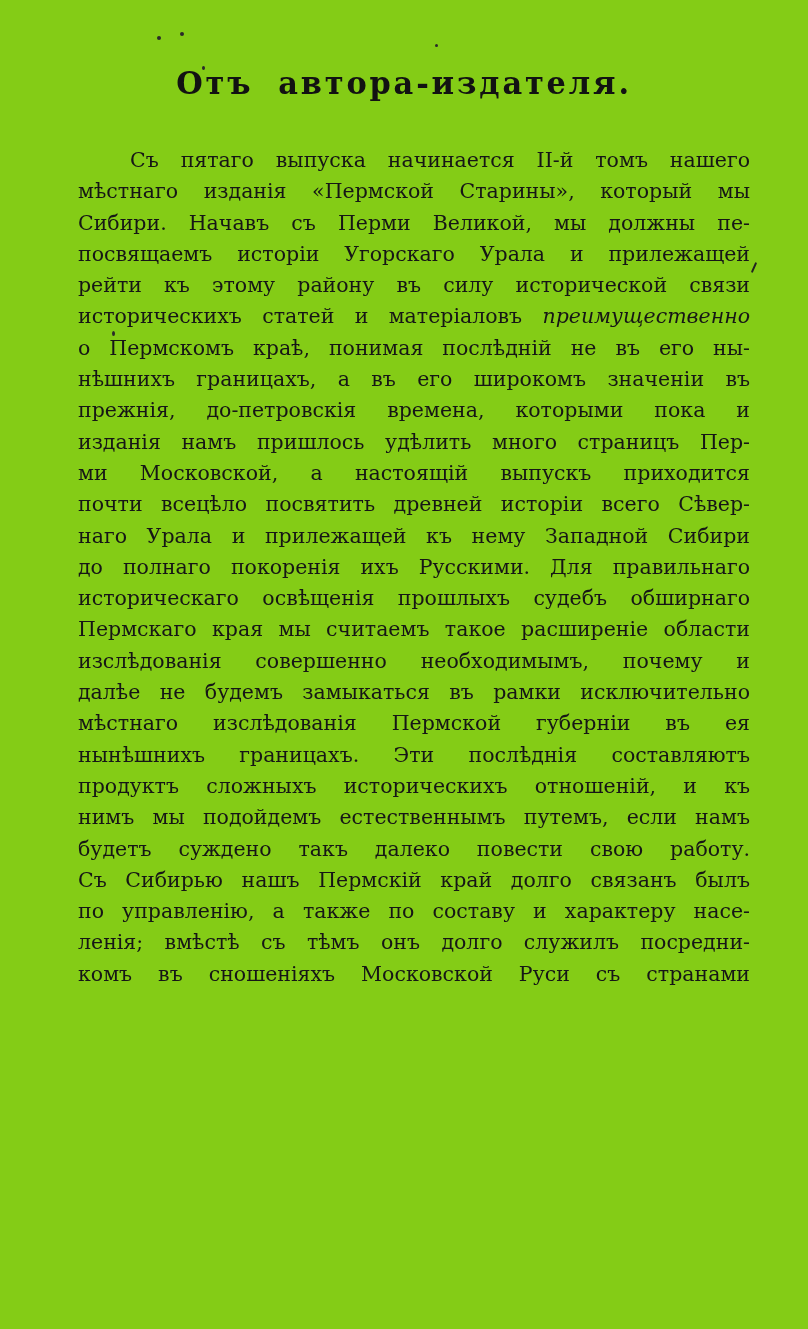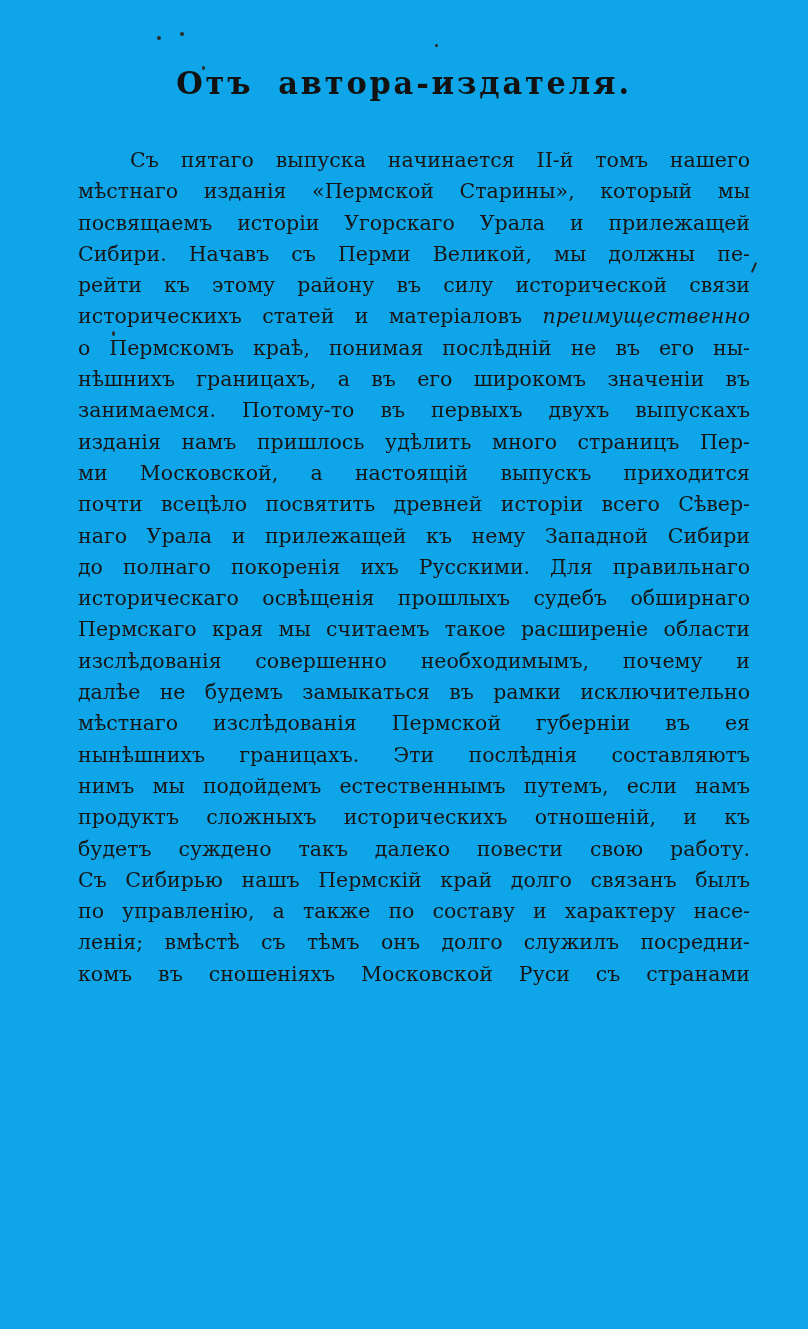--- a/index.html
+++ b/index.html
@@ -4,21 +4,21 @@
 <style>
   html, body {
     margin: 0;
     padding: 0;
     background: #ffffff;
   }
   .page {
     position: relative;
     width: 808px;
     height: 1329px;
-    background: #0ea5e9;
+    background: #84cc16;
     overflow: hidden;
     font-family: "DejaVu Serif", "Liberation Serif", serif;
     color: #161616;
   }
   .title {
     position: absolute;
     top: 64px;
     left: 0;
     right: 0;
     margin: 0;
@@ -72,40 +72,40 @@
 </head>
 <body>
 
 <div class="page">
 
   <h1 class="title">Отъ автора-издателя.</h1>
 
   <div class="paragraph">
       <div class="line indent">Съ пятаго выпуска начинается II-й томъ нашего</div>
       <div class="line">мѣстнаго изданія «Пермской Старины», который мы</div>
+      <div class="line">Сибири. Начавъ съ Перми Великой, мы должны пе-</div>
       <div class="line">посвящаемъ исторіи Угорскаго Урала и прилежащей</div>
-      <div class="line">Сибири. Начавъ съ Перми Великой, мы должны пе-</div>
       <div class="line">рейти къ этому району въ силу исторической связи</div>
       <div class="line">историческихъ статей и матеріаловъ <i>преимущественно</i></div>
       <div class="line">о Пермскомъ краѣ, понимая послѣдній не въ его ны-</div>
       <div class="line">нѣшнихъ границахъ, а въ его широкомъ значеніи въ</div>
-      <div class="line">занимаемся. Потому-то въ первыхъ двухъ выпускахъ</div>
+      <div class="line">прежнія, до-петровскія времена, которыми пока и</div>
       <div class="line">изданія намъ пришлось удѣлить много страницъ Пер-</div>
       <div class="line">ми Московской, а настоящій выпускъ приходится</div>
       <div class="line">почти всецѣло посвятить древней исторіи всего Сѣвер-</div>
       <div class="line">наго Урала и прилежащей къ нему Западной Сибири</div>
       <div class="line">до полнаго покоренія ихъ Русскими. Для правильнаго</div>
       <div class="line">историческаго освѣщенія прошлыхъ судебъ обширнаго</div>
       <div class="line">Пермскаго края мы считаемъ такое расширеніе области</div>
       <div class="line">изслѣдованія совершенно необходимымъ, почему и</div>
       <div class="line">далѣе не будемъ замыкаться въ рамки исключительно</div>
       <div class="line">мѣстнаго изслѣдованія Пермской губерніи въ ея</div>
       <div class="line">нынѣшнихъ границахъ. Эти послѣднія составляютъ</div>
+      <div class="line">продуктъ сложныхъ историческихъ отношеній, и къ</div>
       <div class="line">нимъ мы подойдемъ естественнымъ путемъ, если намъ</div>
-      <div class="line">продуктъ сложныхъ историческихъ отношеній, и къ</div>
       <div class="line">будетъ суждено такъ далеко повести свою работу.</div>
       <div class="line">Съ Сибирью нашъ Пермскій край долго связанъ былъ</div>
       <div class="line">по управленію, а также по составу и характеру насе-</div>
       <div class="line">ленія; вмѣстѣ съ тѣмъ онъ долго служилъ посредни-</div>
       <div class="line">комъ въ сношеніяхъ Московской Руси съ странами</div>
     </div>
 
   <div class="speck" style="left:157px; top:36px; width:4px; height:4px;"></div>
   <div class="speck" style="left:180px; top:32px; width:4px; height:4px;"></div>
   <div class="speck" style="left:435px; top:44px; width:3px; height:3px;"></div>

